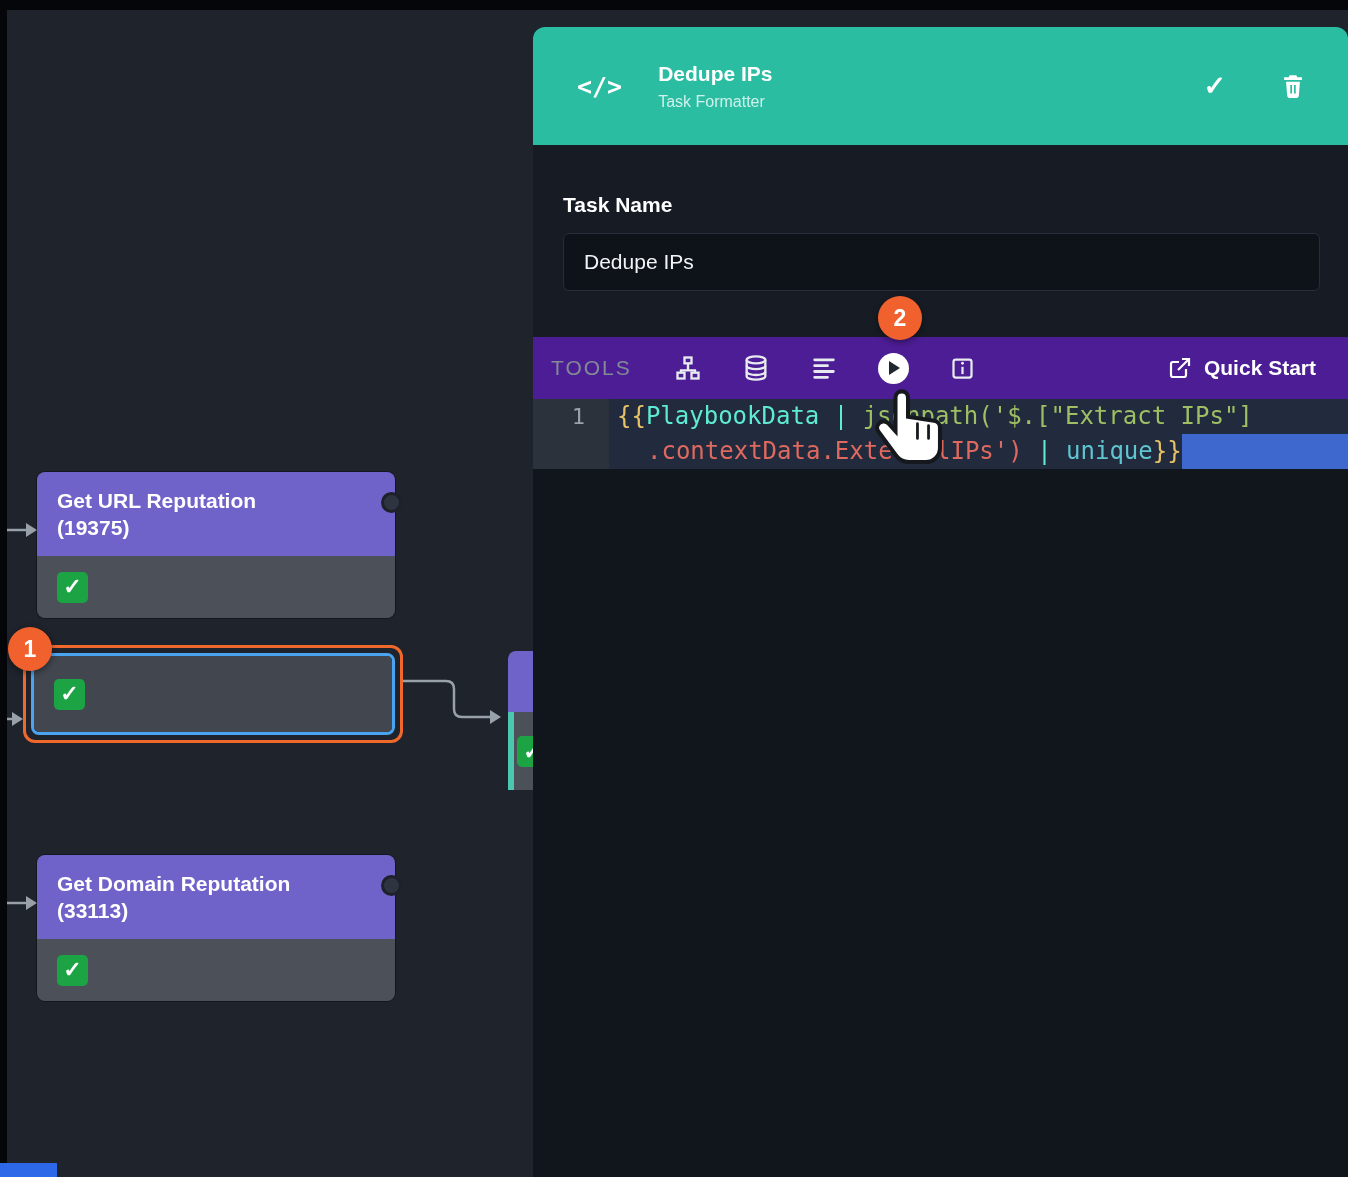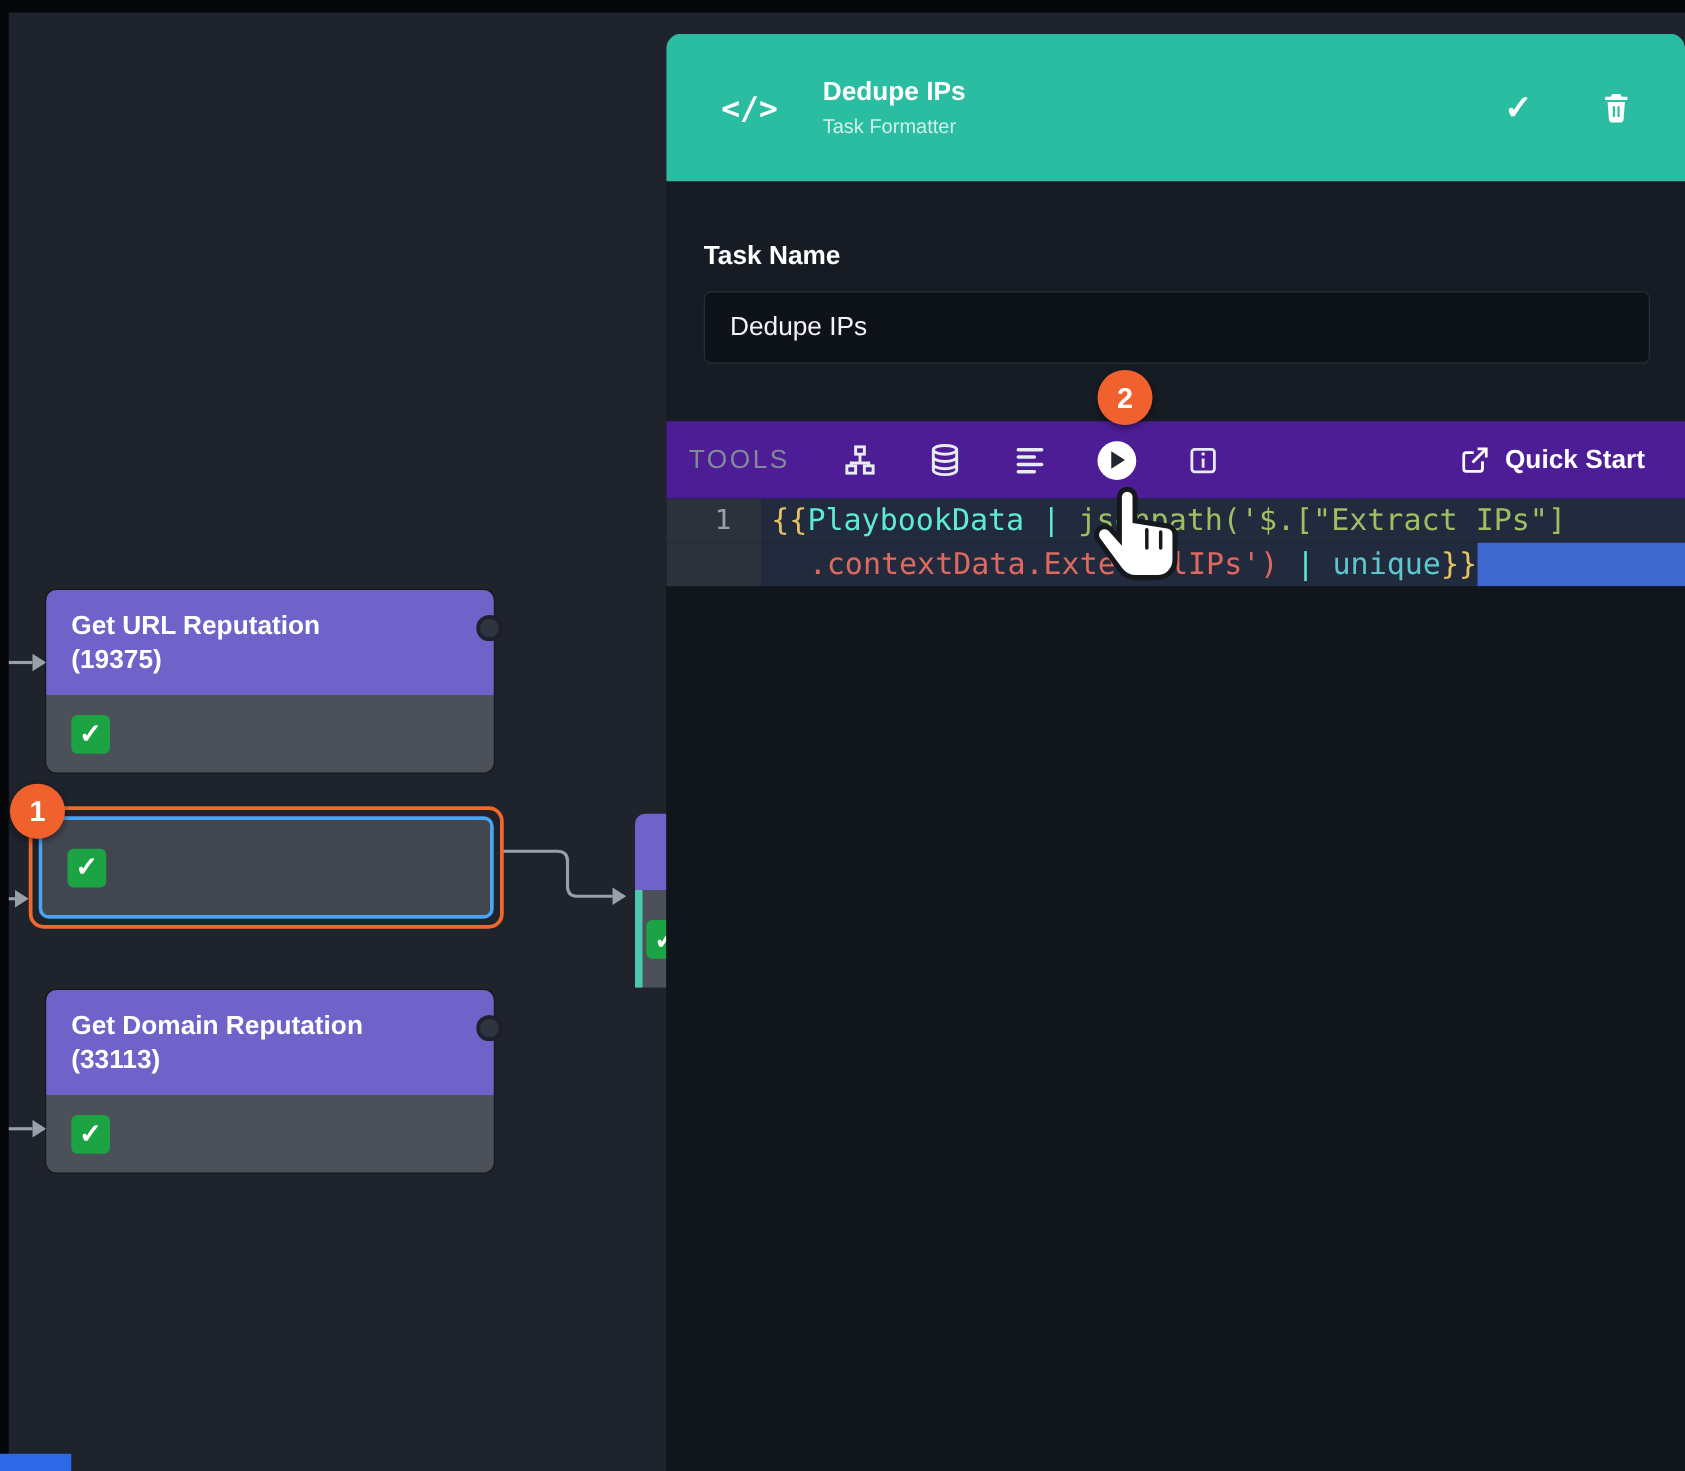--- a/index.html
+++ b/index.html
@@ -17,21 +17,21 @@
   .node{position:absolute;width:358px;border-radius:8px;z-index:2;box-shadow:0 0 0 1px rgba(0,0,0,.3);}
   .node-header{position:relative;background:#6f63c9;border-radius:8px 8px 0 0;padding:15px 20px;
                color:#fff;font-size:21px;font-weight:600;line-height:27px;}
   .node-body{background:#4b5059;border-radius:0 0 8px 8px;height:62px;display:flex;align-items:center;padding-left:20px;}
   .check{width:31px;height:31px;border-radius:5px;background:#1ca344;color:#fff;font-size:22px;
          font-weight:bold;display:flex;align-items:center;justify-content:center;}
   .connector{position:absolute;width:15px;height:15px;border-radius:50%;background:#2e3440;
              border:3px solid rgba(10,12,16,.45);right:-7px;top:20px;}
 
   #node-url{left:37px;top:472px;}
-  #node-domain{left:37px;top:792px;}
+  #node-domain{left:37px;top:855px;}
 
   .sel-outer{position:absolute;left:23px;top:645px;border:3px solid #f1682c;border-radius:12px;padding:5px;z-index:2;}
   .sel-inner{border:3px solid #4aa4f2;border-radius:8px;overflow:hidden;width:358px;}
   .sel-inner .node-header{background:#4cc7b0;color:#0d2723;border-radius:0;padding:13px 20px;}
   .sel-inner .connector{right:4px;top:16px;}
   .sel-inner .node-body{border-radius:0;height:76px;background:#41464f;}
 
   .partial-node{position:absolute;left:508px;top:651px;width:60px;z-index:2;}
   .partial-header{height:61px;background:#6f63c9;border-radius:8px 0 0 0;}
   .partial-body{position:relative;height:78px;background:#4b5059;}

